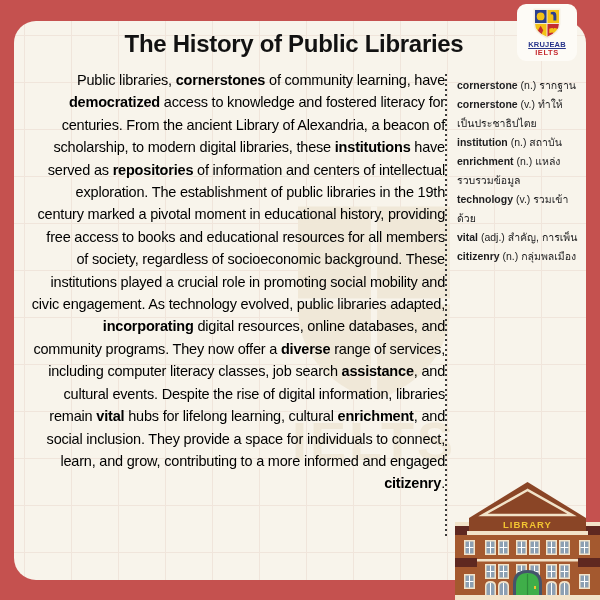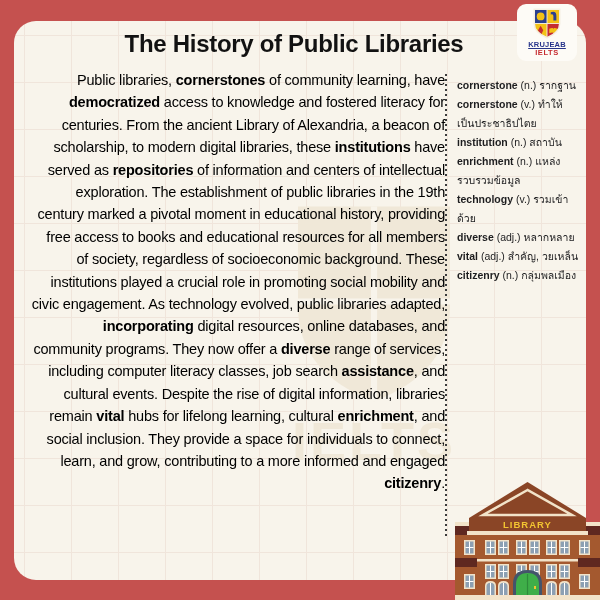--- a/index.html
+++ b/index.html
@@ -82,24 +82,23 @@
   <div class="vocab-entry"><b>cornerstone</b><span class="pos"> (n.)  </span><span class="thai">รากฐาน</span></div>
 
   <div class="vocab-entry"><b>cornerstone</b><span class="pos"> (v.)  </span><span class="thai">ทำให้เป็นประชาธิปไตย</span></div>
 
   <div class="vocab-entry"><b>institution</b><span class="pos"> (n.)  </span><span class="thai">สถาบัน</span></div>
 
   <div class="vocab-entry"><b>enrichment</b><span class="pos"> (n.)  </span><span class="thai">แหล่งรวบรวมข้อมูล</span></div>
 
   <div class="vocab-entry"><b>technology</b><span class="pos"> (v.)  </span><span class="thai">รวมเข้าด้วย</span></div>
 
-  <div class="vocab-entry"><b>diverse</b><span class="pos"> (adj.)  </span><span class="thai">หลากหลาย</span></div>
 
 
-  <div class="vocab-entry"><b>vital</b><span class="pos"> (adj.)  </span><span class="thai">สำคัญ, วยเหล็น</span></div>
+  <div class="vocab-entry"><b>vital</b><span class="pos"> (adj.)  </span><span class="thai">สำคัญ, การเพ็น</span></div>
 
 
   <div class="vocab-entry"><b>citizenry</b><span class="pos"> (n.)  </span><span class="thai">กลุ่มพลเมือง</span></div>
 </div>
 
   <div class="logo-badge">
     <svg width="34" height="33" viewBox="0 0 40 44">
       <defs>
         <clipPath id="shieldClip">
             <path d="M3,3 H37 V22 Q37,34 20,41 Q3,34 3,22 Z"></path>

